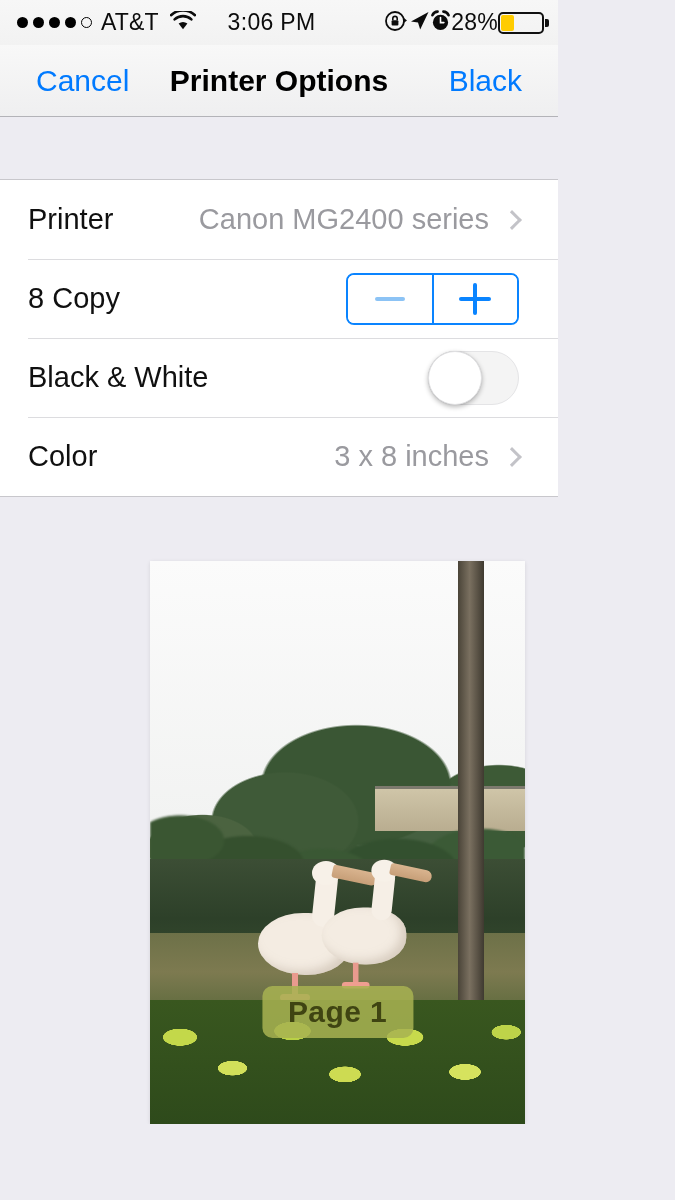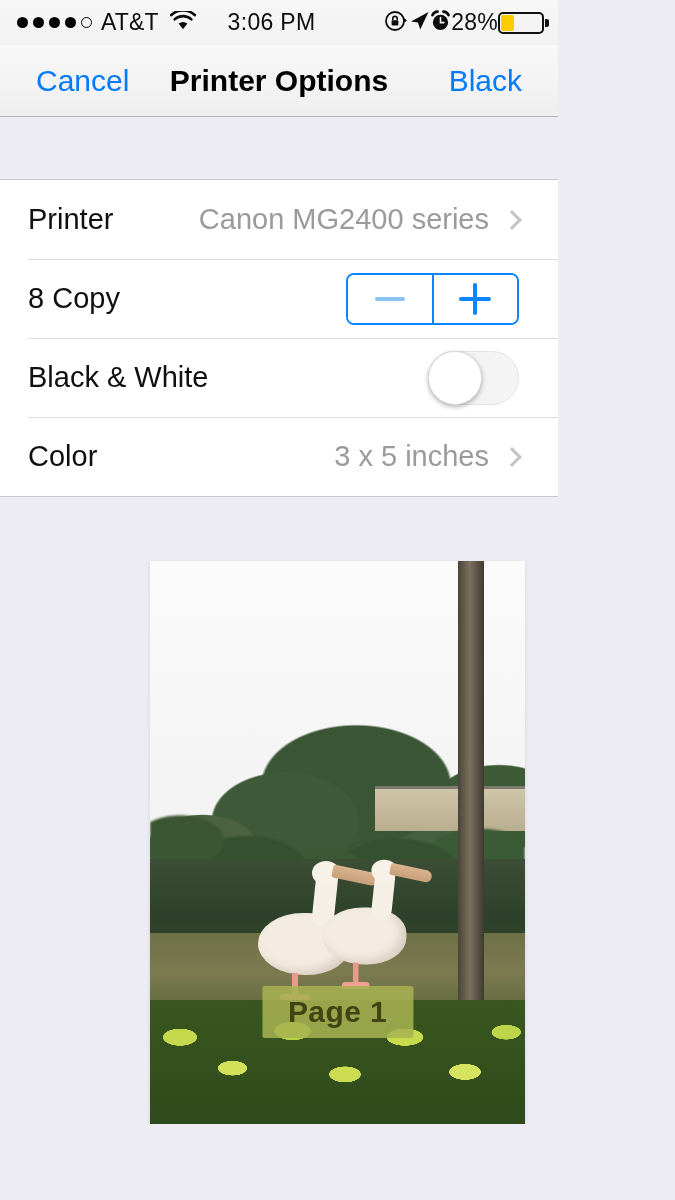--- a/index.html
+++ b/index.html
@@ -197,21 +197,21 @@
   .pel-leg{
     position:absolute; width:6px; height:22px; background:#e99a8e;
     left:34px; bottom:-20px;
   }
   .pel-foot{
     position:absolute; width:30px; height:7px; background:#ef9e90;
     border-radius:4px; left:22px; bottom:-26px;
   }
   .page-badge{
     position:absolute; left:50%; transform:translateX(-50%);
-    bottom:86px; padding:9px 26px; border-radius:2px;
+    bottom:86px; padding:9px 26px; border-radius:10px;
     background:rgba(168,178,82,0.86);
     font-size:30px; font-weight:700; color:#3f4412; letter-spacing:0.4px;
   }
 </style>
 </head>
 <body>
 
 <div id="screen">
 
   <div class="statusbar">
@@ -302,21 +302,21 @@
       <span class="row-right">
         <span class="toggle">
           <span class="knob"></span>
         </span>
       </span>
     </div>
 
     <div class="row">
       <span class="row-label">Color</span>
       <span class="row-right">
-        <span class="value-gray">3 x 5 inches</span>
+        <span class="value-gray">3 x 8 inches</span>
         <span class="chevron"></span>
       </span>
     </div>
   </div>
 
   <div class="preview-area">
     <div class="page-sheet">
       <div class="photo">
         <div class="sky"></div>
         <div class="treeline"></div>

